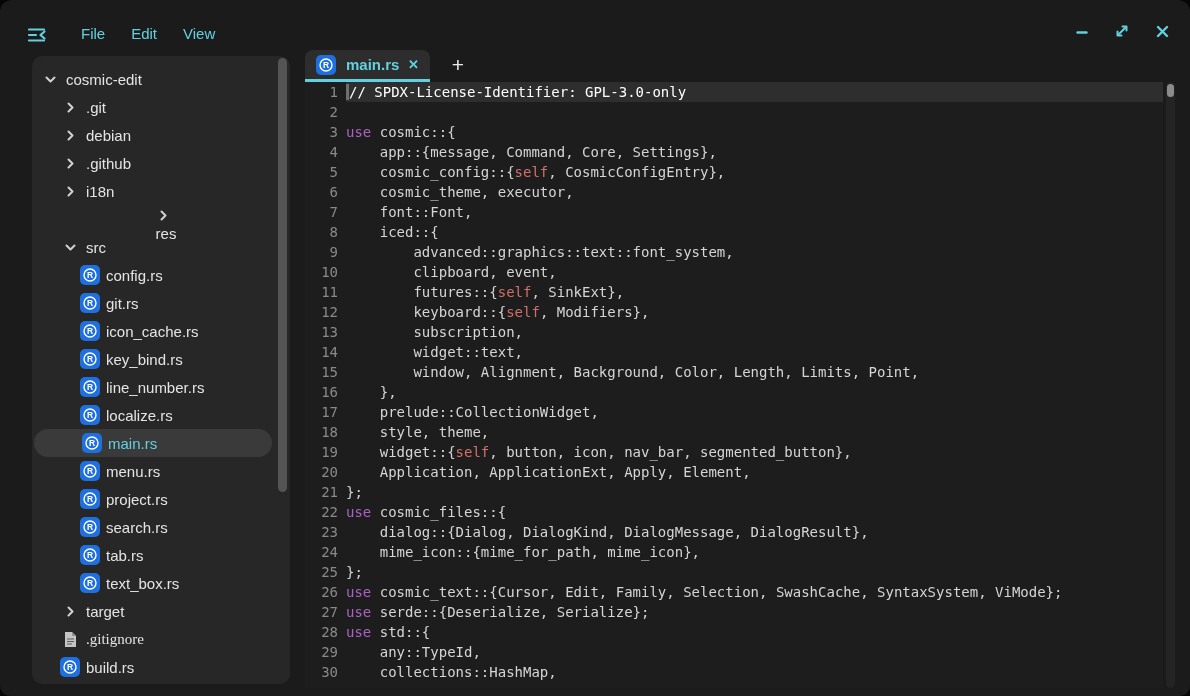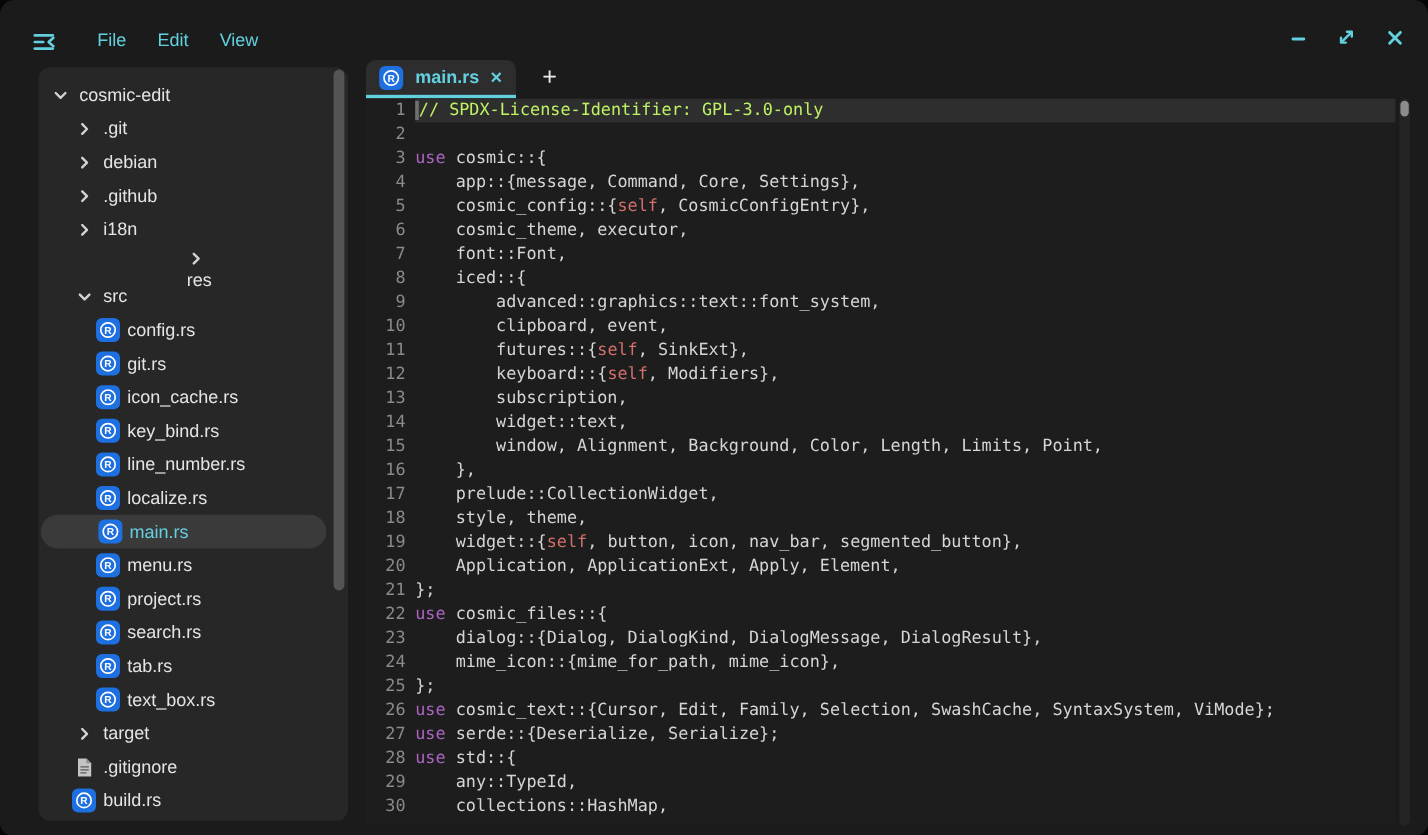--- a/index.html
+++ b/index.html
@@ -55,21 +55,21 @@
             font-family:"DejaVu Sans Mono","Liberation Mono",monospace; }
   .code-row { display:flex; height:20px; line-height:20px; font-size:14px; }
   .gutter { width:41px; flex:0 0 41px; text-align:right; padding-right:8px;
             color:#8a8a8a; }
   .code-cell { flex:1; white-space:pre; color:#d5d5d5; position:relative; }
   .code-row.current .code-cell { background:#2e2e2e; }
   .cursor { display:inline-block; width:3px; height:16px; background:#6f6f6f;
             vertical-align:text-bottom; }
   .tk-kw { color:#ab63c3; }
   .tk-self { color:#d1706b; }
-  .tk-com { color:#bef264; }
+  .tk-com { color:#ffffff; }
   #editor-scroll-track { position:absolute; left:1166px; top:82px; width:9px;
                          height:606px; background:#242424; border-radius:5px; cursor:pointer; }
   #editor-scroll-thumb { position:absolute; left:1px; top:2px; width:7px; height:13px;
                          background:#8c8c8c; border-radius:4px; cursor:pointer; }
   svg { display:block; }
 </style>
 </head>
 <body>
 
 <div id="window">
@@ -301,21 +301,21 @@
           <span class="lbl">text_box.rs</span>
         </div>
         <div class="tree-row" style="padding-left: 28px;">
           <span class="slot">
             <svg width="13" height="13" viewBox="0 0 13 13" fill="none" stroke="#d2d2d2" stroke-width="2" stroke-linecap="round" stroke-linejoin="round">
               <polyline points="4.5,2.5 8.5,6.5 4.5,10.5"></polyline>
             </svg>
           </span>
           <span class="lbl">target</span>
         </div>
-        <div class="tree-row" style="padding-left: 28px;">
+        <div class="tree-row" style="padding-left: 28px; font-family: Liberation Serif, serif;">
           <span class="slot">
             <svg width="15" height="17" viewBox="0 0 15 17">
               <path d="M2 1 h7 l4 4 v11 h-11 z" fill="#c4c4c4"></path>
               <path d="M9 1 l4 4 h-4 z" fill="#8f8f8f"></path>
               <line x1="4" y1="8" x2="11" y2="8" stroke="#5a5a5a" stroke-width="1"></line>
               <line x1="4" y1="10.5" x2="11" y2="10.5" stroke="#5a5a5a" stroke-width="1"></line>
               <line x1="4" y1="13" x2="9" y2="13" stroke="#5a5a5a" stroke-width="1"></line>
             </svg>
           </span>
           <span class="lbl">.gitignore</span>

